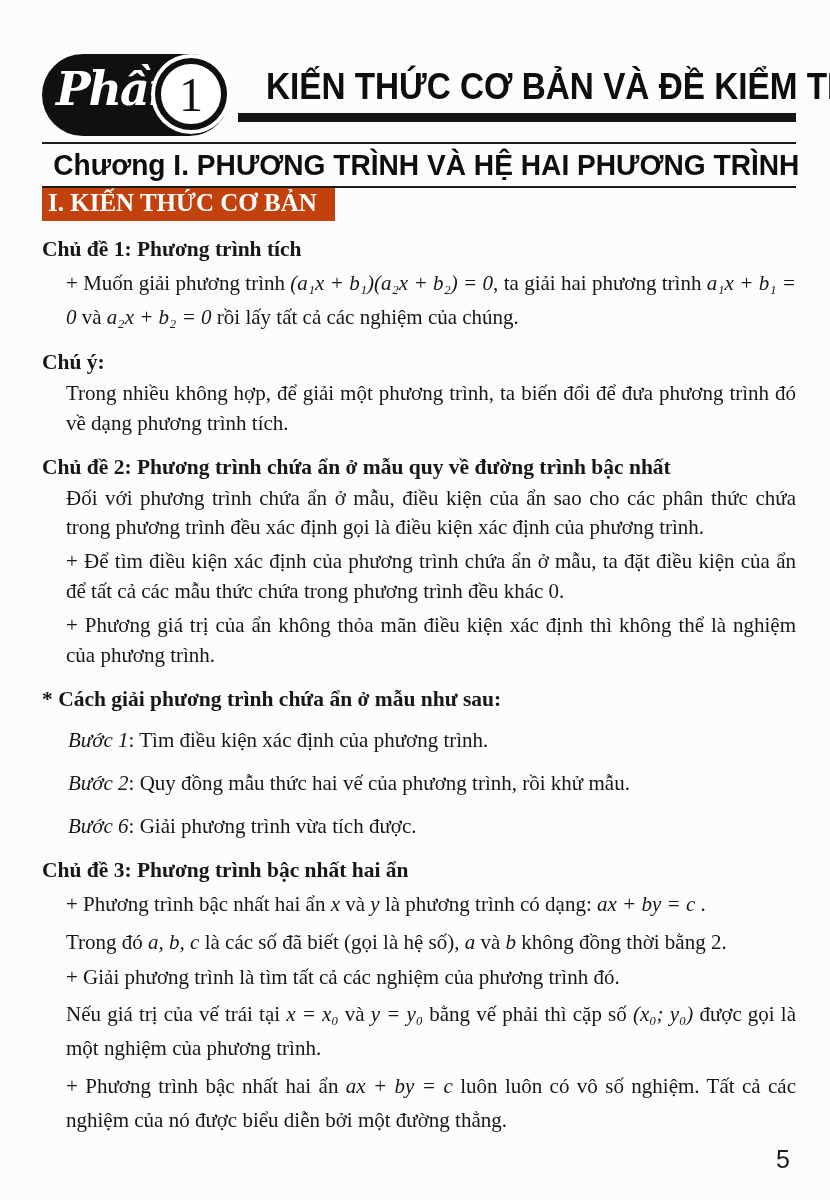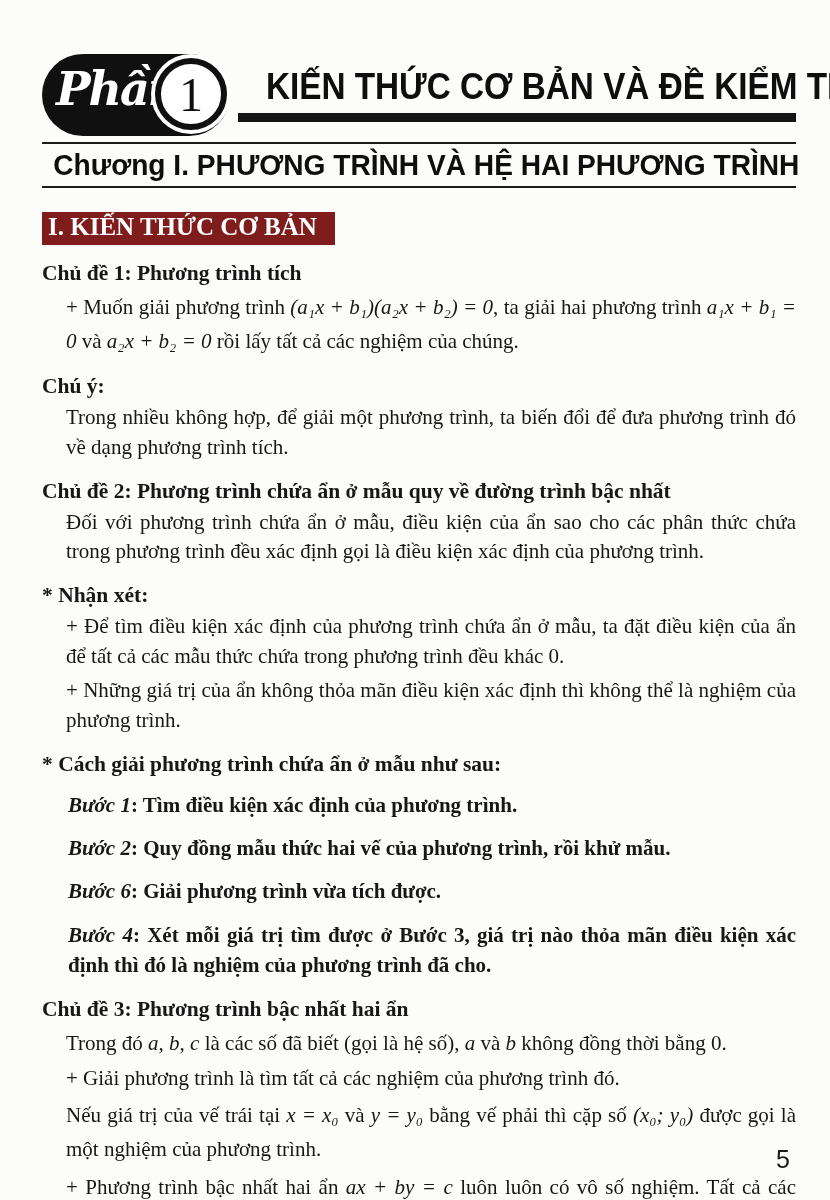--- a/index.html
+++ b/index.html
@@ -54,41 +54,41 @@
   .chapter-title {
     margin: 5px 0 4px 0;
     text-align: center; white-space: nowrap;
     font-family: "Liberation Sans", sans-serif;
     font-weight: bold; font-size: 29px;
     transform: scaleX(0.97); transform-origin: center;
     color: #0e0e0e;
   }
   .section-banner {
     display: inline-block;
-    margin-top: 24px;
-    background: #7f1d1d; color: #ffffff;
+    margin-top: 0;
+    background: #c2410c; color: #ffffff;
     font-weight: bold; font-size: 25px;
     padding: 1px 18px 4px 6px;
   }
 
   
   .body-text { margin-top: 8px; font-size: 21px; }
   .h-bold { font-weight: bold; font-size: 21.5px; margin: 16px 0 2px 0; }
   .para {
     padding-left: 24px;
     text-align: justify;
     line-height: 1.42;
     margin: 4px 0;
   }
   .para.mathy { line-height: 1.62; }
   .m {
     font-style: italic;
     font-family: "Liberation Serif", "DejaVu Serif", serif;
   }
-  .step { padding-left: 26px; line-height: 1.45; text-align: justify; margin: 13px 0; font-weight: bold; }
+  .step { padding-left: 26px; line-height: 1.45; text-align: justify; margin: 13px 0; }
   .step-label { font-style: italic; }
 
   .page-number {
     position: absolute; right: 40px; bottom: 26px;
     font-family: "Liberation Sans", sans-serif;
     font-size: 25px; color: #1b1b1b;
   }
 </style>
 </head>
 <body>
@@ -121,34 +121,33 @@
 
       <div class="h-bold">Chủ đề 1: Phương trình tích</div>
       <div class="para mathy"><span>+ Muốn giải phương trình </span><span class="m">(a₁x + b₁)(a₂x + b₂) = 0</span><span>, ta giải hai phương trình </span><span class="m">a₁x + b₁ = 0</span><span> và </span><span class="m">a₂x + b₂ = 0</span><span> rồi lấy tất cả các nghiệm của chúng.</span></div>
 
       <div class="h-bold">Chú ý:</div>
       <div class="para">Trong nhiều không hợp, để giải một phương trình, ta biến đổi để đưa phương trình đó về dạng phương trình tích.</div>
 
       <div class="h-bold">Chủ đề 2: Phương trình chứa ẩn ở mẫu quy về đường trình bậc nhất</div>
       <div class="para">Đối với phương trình chứa ẩn ở mẫu, điều kiện của ẩn sao cho các phân thức chứa trong phương trình đều xác định gọi là điều kiện xác định của phương trình.</div>
 
-      <div class="h-bold">* Nhận xét:</div>
       <div class="para">+ Để tìm điều kiện xác định của phương trình chứa ẩn ở mẫu, ta đặt điều kiện của ẩn để tất cả các mẫu thức chứa trong phương trình đều khác 0.</div>
-      <div class="para">+ Những giá trị của ẩn không thỏa mãn điều kiện xác định thì không thể là nghiệm của phương trình.</div>
+      <div class="para">+ Phương giá trị của ẩn không thỏa mãn điều kiện xác định thì không thể là nghiệm của phương trình.</div>
 
       <div class="h-bold">* Cách giải phương trình chứa ẩn ở mẫu như sau:</div>
       <div class="step"><span class="step-label">Bước 1</span><span>: Tìm điều kiện xác định của phương trình.</span></div>
       <div class="step"><span class="step-label">Bước 2</span><span>: Quy đồng mẫu thức hai vế của phương trình, rồi khử mẫu.</span></div>
       <div class="step"><span class="step-label">Bước 6</span><span>: Giải phương trình vừa tích được.</span></div>
-      <div class="step"><span class="step-label">Bước 4</span><span>: Xét mỗi giá trị tìm được ở Bước 3, giá trị nào thỏa mãn điều kiện xác định thì đó là nghiệm của phương trình đã cho.</span></div>
 
       <div class="h-bold">Chủ đề 3: Phương trình bậc nhất hai ẩn</div>
 
+      <div class="para mathy"><span>+ Phương trình bậc nhất hai ẩn </span><span class="m">x</span><span> và </span><span class="m">y</span><span> là phương trình có dạng: </span><span class="m">ax + by = c</span><span> .</span></div>
 
-      <div class="para mathy"><span>Trong đó </span><span class="m">a, b, c</span><span> là các số đã biết (gọi là hệ số), </span><span class="m">a</span><span> và </span><span class="m"></span><span class="m">b</span><span> không đồng thời bằng 0.</span></div>
+      <div class="para mathy"><span>Trong đó </span><span class="m">a, b, c</span><span> là các số đã biết (gọi là hệ số), </span><span class="m">a</span><span> và </span><span class="m"></span><span class="m">b</span><span> không đồng thời bằng 2.</span></div>
 
       <div class="para">+ Giải phương trình là tìm tất cả các nghiệm của phương trình đó.</div>
 
       <div class="para mathy"><span>Nếu giá trị của vế trái tại </span><span class="m">x = x₀</span><span> và </span><span class="m">y = y₀</span><span> bằng vế phải thì cặp số </span><span class="m">(x₀; y₀)</span><span> được gọi là một nghiệm của phương trình.</span></div>
 
 
       <div class="para mathy"><span>+ Phương trình bậc nhất hai ẩn </span><span class="m">ax + by = c</span><span> luôn luôn có vô số nghiệm. Tất cả các nghiệm của nó được biểu diễn bởi một đường thẳng.</span></div>
 
     </div>
   </div>

